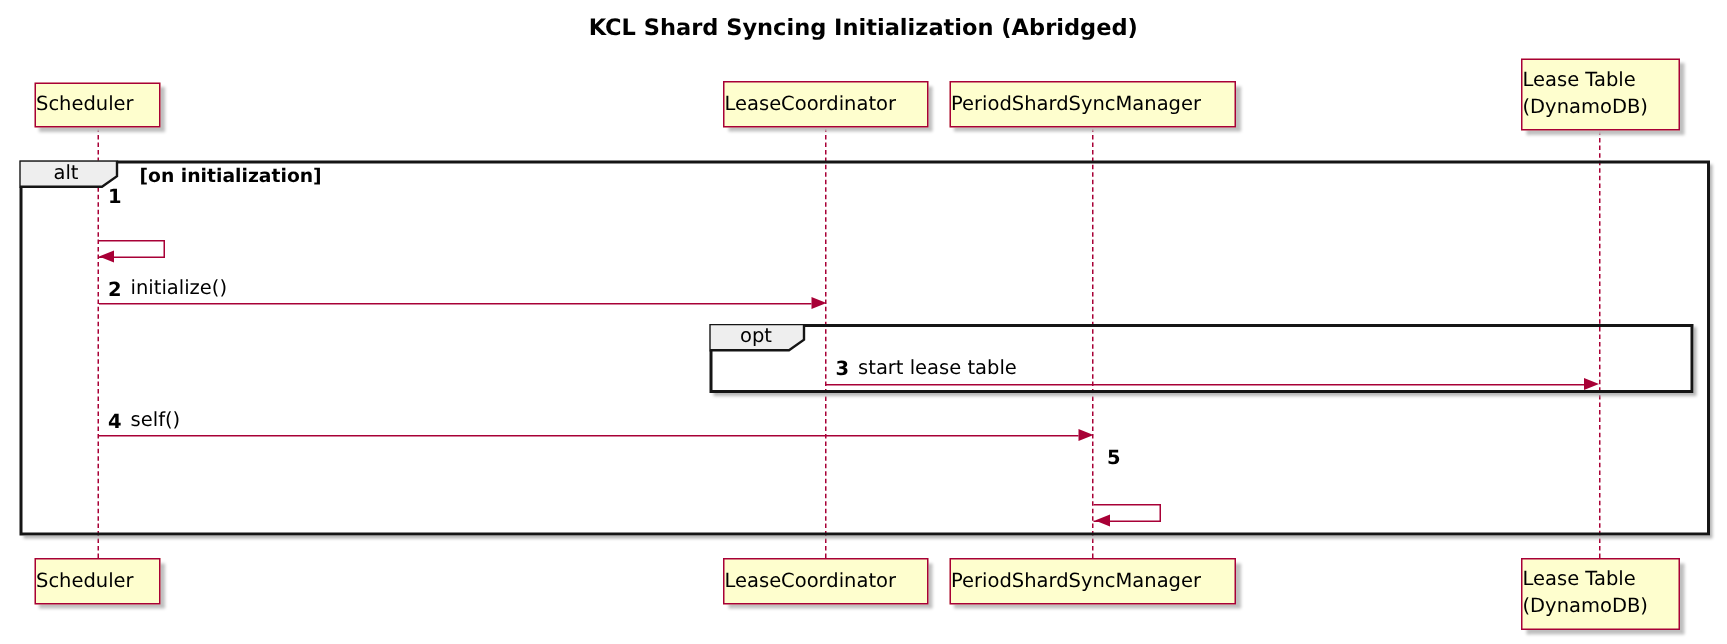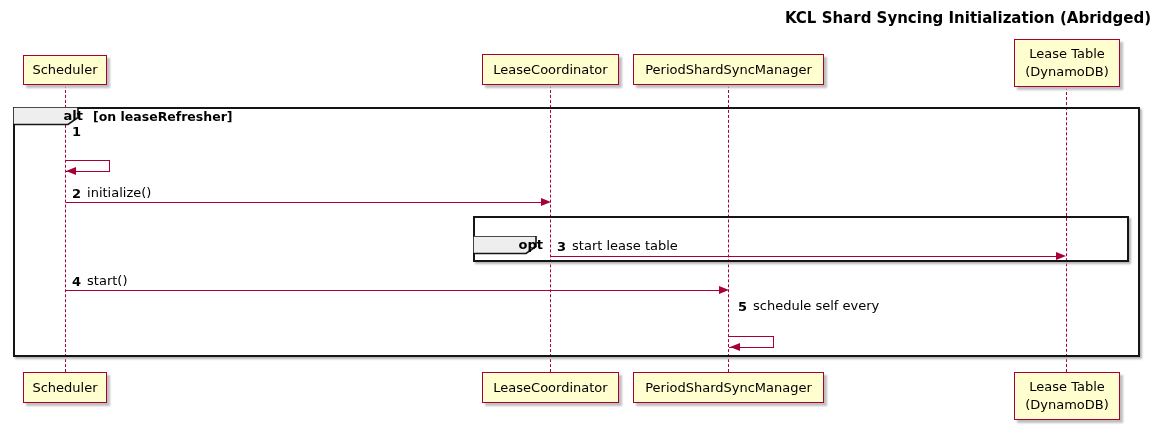--- a/index.html
+++ b/index.html
@@ -1,38 +1,38 @@
 <!DOCTYPE html>
 <html><head>
 <meta charset="utf-8">
 <style>
   html,body{margin:0;padding:0;background:#ffffff;}
   #canvas{
     position:relative;width:1151px;height:429px;background:#ffffff;overflow:hidden;
     font-family:"DejaVu Sans","Liberation Sans",sans-serif;color:#000;
   }
   .title{
-    position:absolute;left:0;top:9px;width:1151px;text-align:right;
+    position:absolute;left:0;top:9px;width:1151px;text-align:center;
     font-size:15px;font-weight:bold;
   }
   .pbox{
     position:absolute;background:#FEFECE;border:1.6px solid #A80036;
     box-shadow:3px 3px 2px #bfbfbf;display:flex;flex-direction:column;
-    align-items:center;justify-content:center;font-size:13px;line-height:1.35;
+    align-items:flex-start;justify-content:center;font-size:13px;line-height:1.35;
     text-align:center;box-sizing:border-box;
   }
   .lifeline{position:absolute;width:0;border-left:1px dashed #A80036;}
   .frame{
     position:absolute;border:2px solid #151515;box-sizing:border-box;
     box-shadow:2px 2px 2px #b5b5b5;background:transparent;
   }
   .frame-label{position:absolute;}
   .frame-label .op-text{
-    position:absolute;left:16px;top:1px;width:54px;text-align:right;
-    font-size:13px;font-weight:bold;
+    position:absolute;left:4px;top:1px;width:54px;text-align:center;
+    font-size:13px;font-weight:normal;
   }
   .guard{position:absolute;font-size:12.5px;font-weight:bold;white-space:nowrap;}
   .msg{position:absolute;display:flex;align-items:center;gap:6px;white-space:nowrap;}
   .msg .num{font-weight:bold;font-size:13px;}
   .msg .txt{font-size:13px;line-height:16px;}
   .msg .txt .l2{padding-left:9px;}
   .arrow-line{position:absolute;height:0;border-top:1.2px solid #A80036;}
   .head-r{
     position:absolute;width:0;height:0;
     border-top:4px solid transparent;border-bottom:4px solid transparent;
@@ -74,63 +74,62 @@
     <span>(DynamoDB)</span>
   </div>
 
   <div class="frame" style="left:13px;top:107px;width:1127px;height:250px;"></div>
   <div class="frame-label" style="left:13px;top:107px;width:68px;height:19px;">
     <svg width="68" height="19">
       <path d="M0,0 H65 V10.5 L55,17.5 H0 Z" fill="#EEEEEE" stroke="#151515" stroke-width="1.6"></path>
     </svg>
     <span class="op-text">alt</span>
   </div>
-  <div class="guard" style="left:93px;top:109px;">[on leaseRefresher]</div>
+  <div class="guard" style="left:93px;top:109px;">[on initialization]</div>
 
   <div class="msg" style="left:72px;top:124px;">
     <span class="num">1</span>
     <span class="txt">
     </span>
   </div>
   <div class="self-loop" style="left:66px;top:160px;width:44px;height:12px;"></div>
   <div class="head-l" style="left:66px;top:167px;"></div>
 
   <div class="msg" style="left:72px;top:185px;">
     <span class="num">2</span>
     <span class="txt">initialize()</span>
   </div>
   <div class="arrow-line" style="left:66px;top:202px;width:475px;"></div>
   <div class="head-r" style="left:541px;top:198px;"></div>
 
   <div class="frame" style="left:473px;top:216px;width:656px;height:46px;"></div>
-  <div class="frame-label" style="left:473px;top:216px;width:66px;height:19px;margin-top:20px;">
+  <div class="frame-label" style="left:473px;top:216px;width:66px;height:19px;">
     <svg width="66" height="19">
       <path d="M0,0 H63 V10.5 L53,17.5 H0 Z" fill="#EEEEEE" stroke="#151515" stroke-width="1.6"></path>
     </svg>
     <span class="op-text">opt</span>
   </div>
 
   <div class="msg" style="left:557px;top:238px;">
     <span class="num">3</span>
     <span class="txt">start lease table</span>
   </div>
   <div class="arrow-line" style="left:550px;top:256px;width:506px;"></div>
   <div class="head-r" style="left:1056px;top:252px;"></div>
 
   <div class="msg" style="left:72px;top:273px;">
     <span class="num">4</span>
-    <span class="txt">start()</span>
+    <span class="txt">self()</span>
   </div>
   <div class="arrow-line" style="left:66px;top:290px;width:653px;"></div>
   <div class="head-r" style="left:719px;top:286px;"></div>
 
   <div class="msg" style="left:738px;top:298px;">
     <span class="num">5</span>
     <span class="txt">
-      <div class="l1">schedule self every</div>
     </span>
   </div>
   <div class="self-loop" style="left:729px;top:336px;width:45px;height:12px;"></div>
   <div class="head-l" style="left:730px;top:343px;"></div>
 
   <div class="pbox" style="left:23px;top:372px;width:84px;height:31px;">
     <span>Scheduler</span>
   </div>
   <div class="pbox" style="left:482px;top:372px;width:137px;height:31px;">
     <span>LeaseCoordinator</span>

